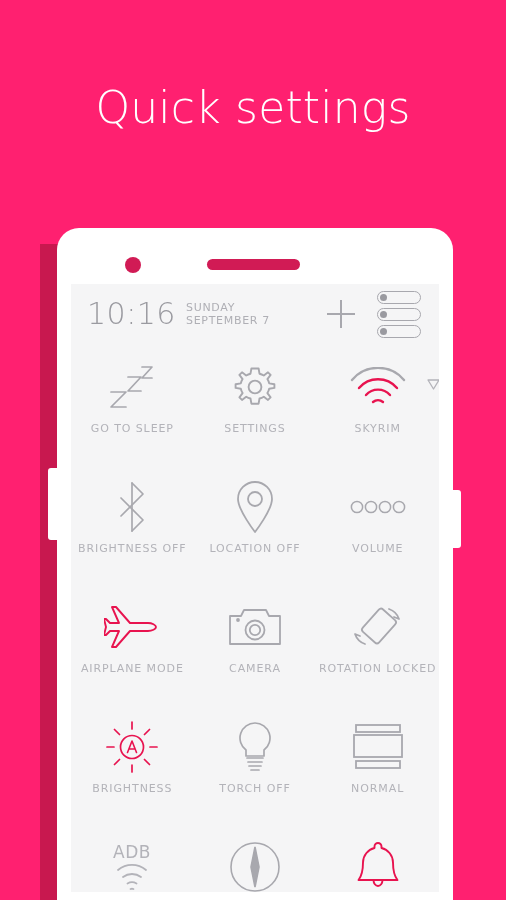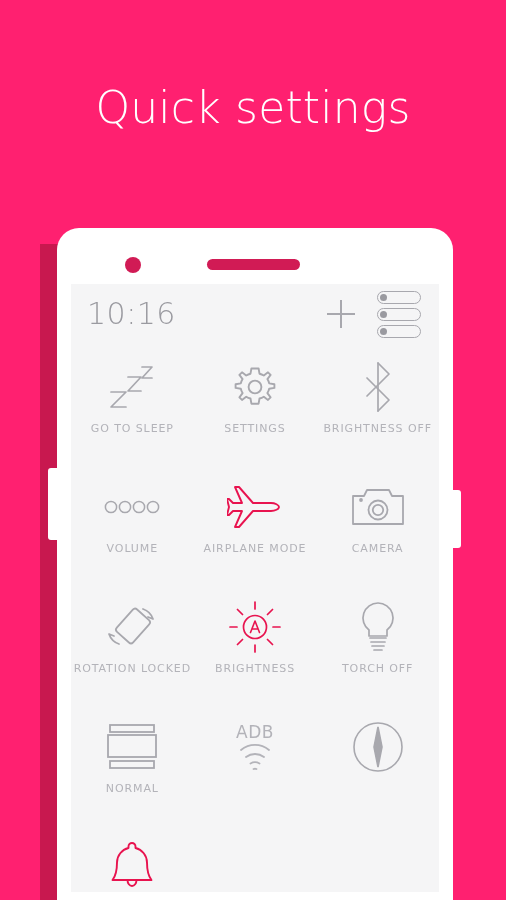--- a/index.html
+++ b/index.html
@@ -187,20 +187,24 @@
 <div class="side-btn-left"></div>
 <div class="side-btn-right"></div>
 <div class="phone"></div>
 <div class="camera-dot"></div>
 <div class="speaker-bar"></div>
 
 <div class="screen">
 
   <div class="qs-header">
     <div class="clock">10:16</div>
+    <div class="date-block">
+      <div class="date-line">SUNDAY</div>
+      <div class="date-line">SEPTEMBER 7</div>
+    </div>
     <div class="hdr-spacer"></div>
     <div class="plus-icon"></div>
     <div class="toggles-icon">
       <div class="toggle-row">
           <div class="toggle-knob"></div>
         </div>
       <div class="toggle-row">
           <div class="toggle-knob"></div>
         </div>
       <div class="toggle-row">
@@ -225,31 +229,56 @@
     <div class="tile">
       <div class="tile-icon">
         <svg width="50" height="50" viewBox="0 0 50 50" fill="none" stroke="#A8A8AE" stroke-width="1.9" stroke-linejoin="round">
           <path d="M25 6.5 l3.6 0 0.9 5.2 a14 14 0 0 1 4.3 1.8 l4.2-3.2 2.6 2.6 -3.2 4.2 a14 14 0 0 1 1.8 4.3 l5.2 0.9 0 3.6 -5.2 0.9 a14 14 0 0 1 -1.8 4.3 l3.2 4.2 -2.6 2.6 -4.2-3.2 a14 14 0 0 1 -4.3 1.8 l-0.9 5.2 -3.6 0 -3.6 0 -0.9-5.2 a14 14 0 0 1 -4.3-1.8 l-4.2 3.2 -2.6-2.6 3.2-4.2 a14 14 0 0 1 -1.8-4.3 l-5.2-0.9 0-3.6 5.2-0.9 a14 14 0 0 1 1.8-4.3 l-3.2-4.2 2.6-2.6 4.2 3.2 a14 14 0 0 1 4.3-1.8 l0.9-5.2 z"></path>
           <circle cx="25" cy="25" r="6.4"></circle>
         </svg>
       </div>
       <div class="tile-label">SETTINGS</div>
     </div>
 
+    <div class="tile">
+      <div class="tile-icon">
+        <svg width="60" height="40" viewBox="0 0 60 40" fill="none" stroke-width="2.4" stroke-linecap="round">
+          <path d="M4 13 a34 34 0 0 1 52 0" stroke="#A8A8AE"></path>
+          <path d="M11 21 a25 25 0 0 1 38 0" stroke="#E8134F"></path>
+          <path d="M18 28 a16 16 0 0 1 24 0" stroke="#E8134F"></path>
+          <path d="M25 35 a8 8 0 0 1 10 0" stroke="#E8134F"></path>
+        </svg>
+      </div>
+      <div class="tile-caret">
+        <svg width="13" height="11" viewBox="0 0 13 11" fill="none" stroke="#B3B3B9" stroke-width="1.3" stroke-linejoin="round">
+          <path d="M1 1 L12 1 L6.5 10 Z"></path>
+        </svg>
+      </div>
+      <div class="tile-label">SKYRIM</div>
+    </div>
 
     <div class="tile">
       <div class="tile-icon">
         <svg width="34" height="52" viewBox="0 0 34 52" fill="none" stroke="#A8A8AE" stroke-width="1.7" stroke-linecap="round" stroke-linejoin="round">
           <path d="M17 2 L28 13 L6 35 M17 50 L28 39 L6 17"></path>
           <path d="M17 2 L17 50"></path>
         </svg>
       </div>
       <div class="tile-label">BRIGHTNESS OFF</div>
     </div>
 
+    <div class="tile">
+      <div class="tile-icon">
+        <svg width="42" height="54" viewBox="0 0 42 54" fill="none" stroke="#A8A8AE" stroke-width="1.8" stroke-linejoin="round">
+          <path d="M21 52 C21 52 38 30 38 19 A17 17 0 0 0 4 19 C4 30 21 52 21 52 Z"></path>
+          <circle cx="21" cy="19" r="7"></circle>
+        </svg>
+      </div>
+      <div class="tile-label">LOCATION OFF</div>
+    </div>
 
     <div class="tile">
       <div class="tile-icon">
         <svg width="58" height="16" viewBox="0 0 58 16" fill="none" stroke="#A8A8AE" stroke-width="1.5">
           <circle cx="8" cy="8" r="5.6"></circle>
           <circle cx="22" cy="8" r="5.6"></circle>
           <circle cx="36" cy="8" r="5.6"></circle>
           <circle cx="50" cy="8" r="5.6"></circle>
         </svg>
       </div>

